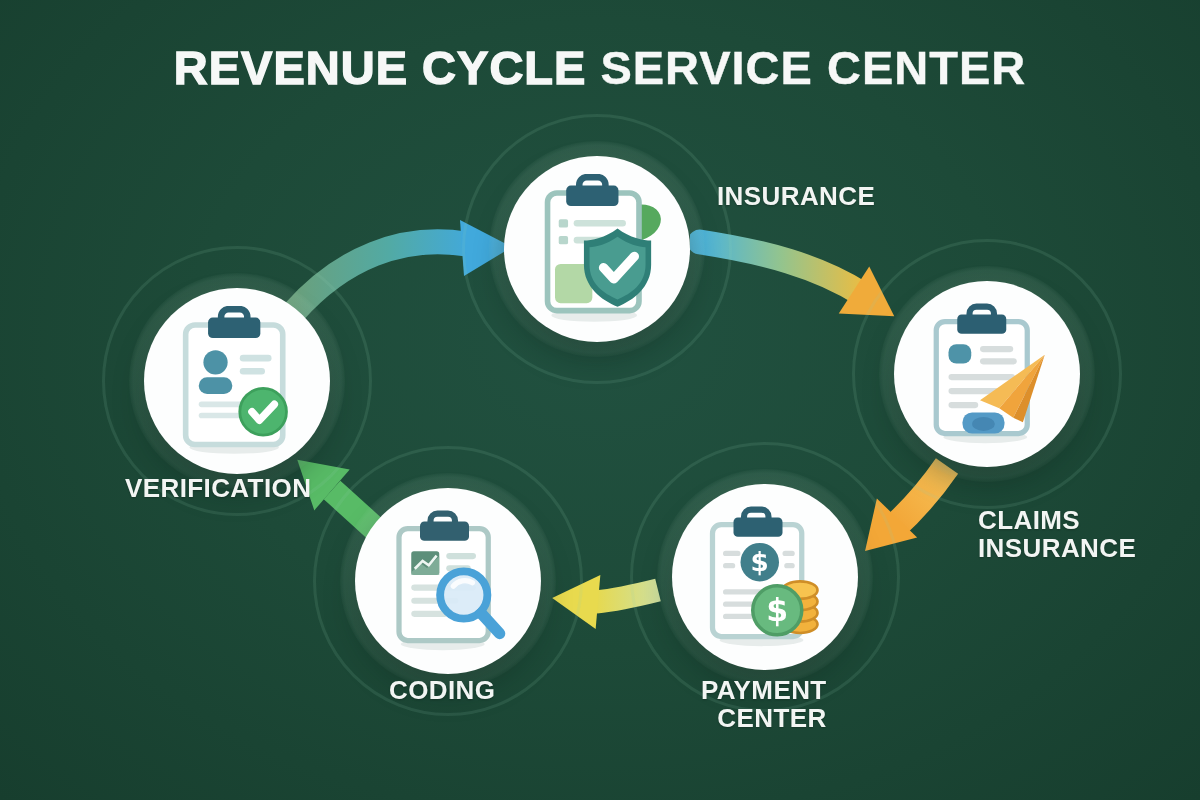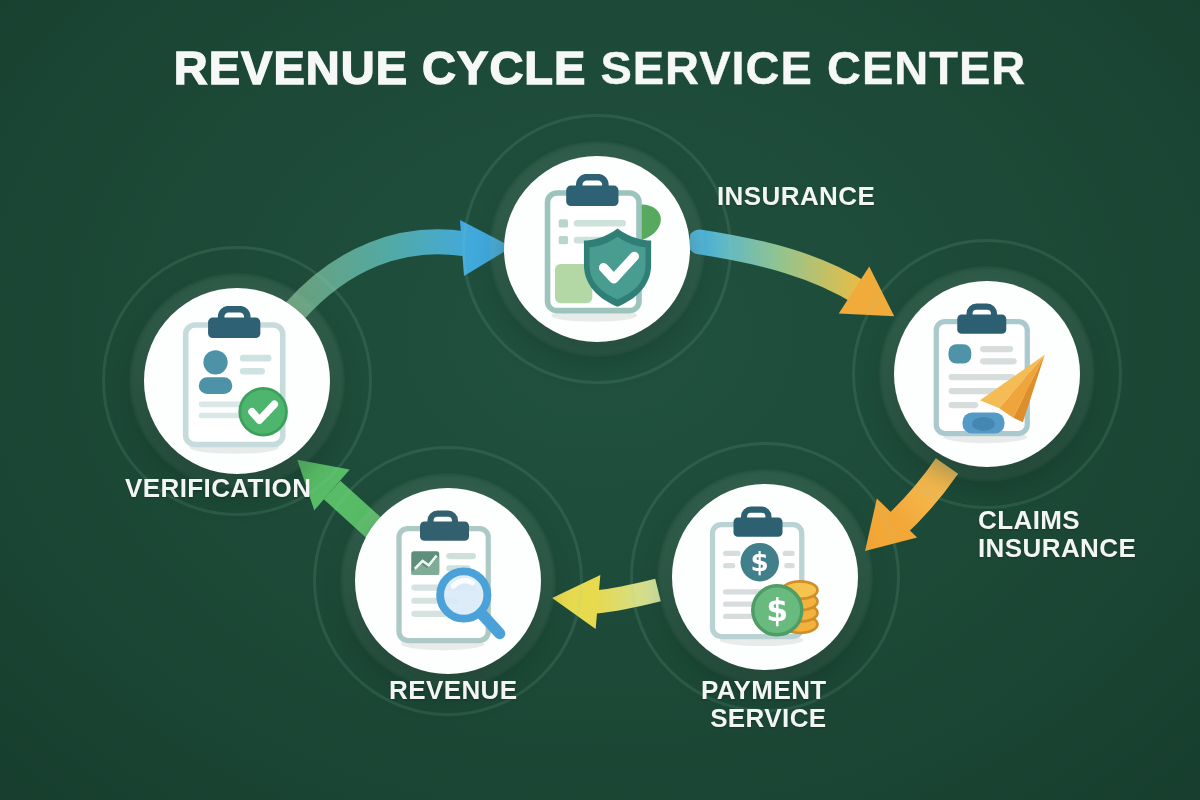--- a/index.html
+++ b/index.html
@@ -226,20 +226,20 @@
     <span>INSURANCE</span>
   </div>
 
   <div class="label" style="left:978px; top:478px;margin-top:28px;">
     <span>CLAIMS</span>
     <span>INSURANCE</span>
   </div>
 
   <div class="label" style="left:701px; top:676px;text-align:right;">
     <span>PAYMENT</span>
-    <span>SERVICE</span>
+    <span>CENTER</span>
   </div>
 
   <div class="label" style="left:389px; top:676px;">
-    <span>REVENUE</span>
+    <span>CODING</span>
   </div>
 
 </div>
 
 </body></html>

